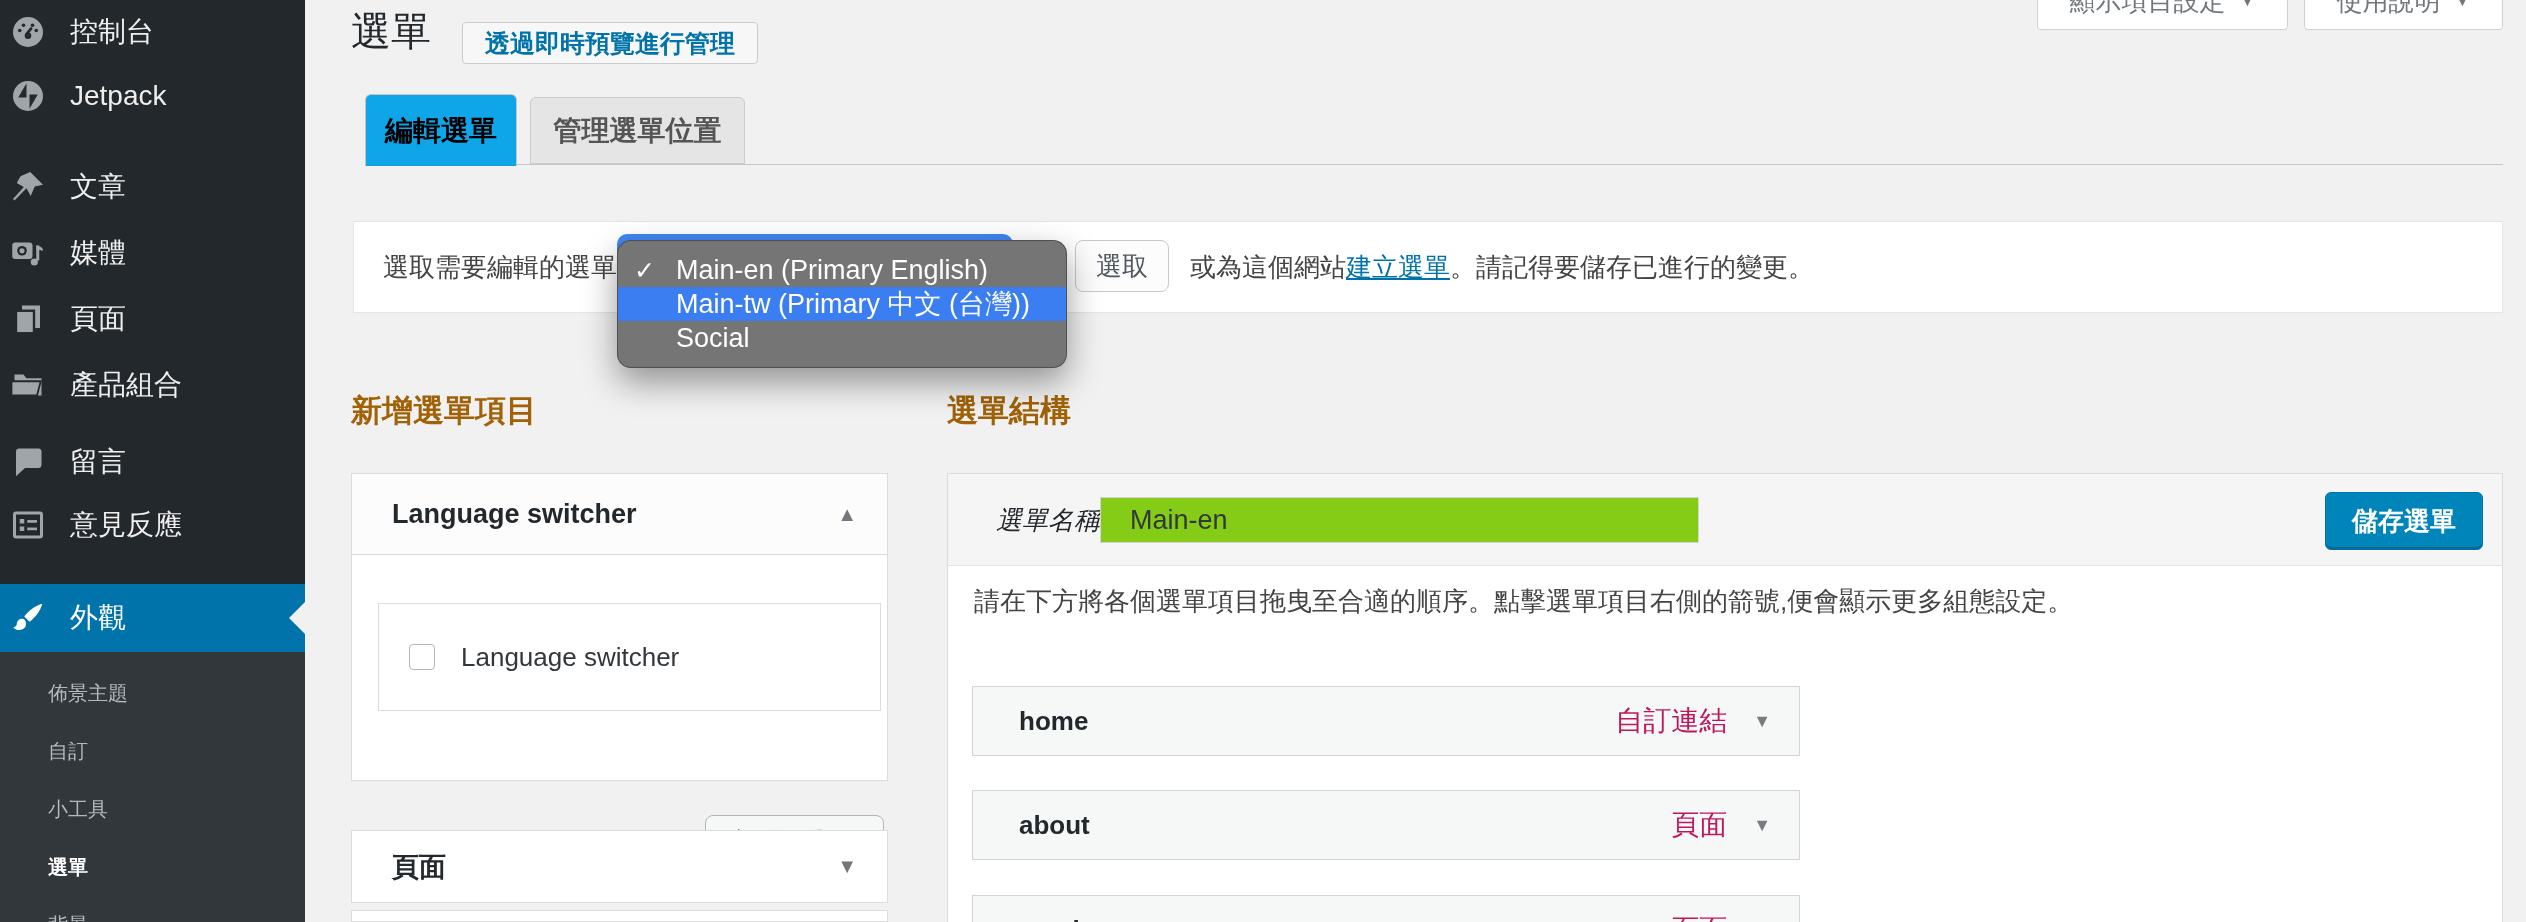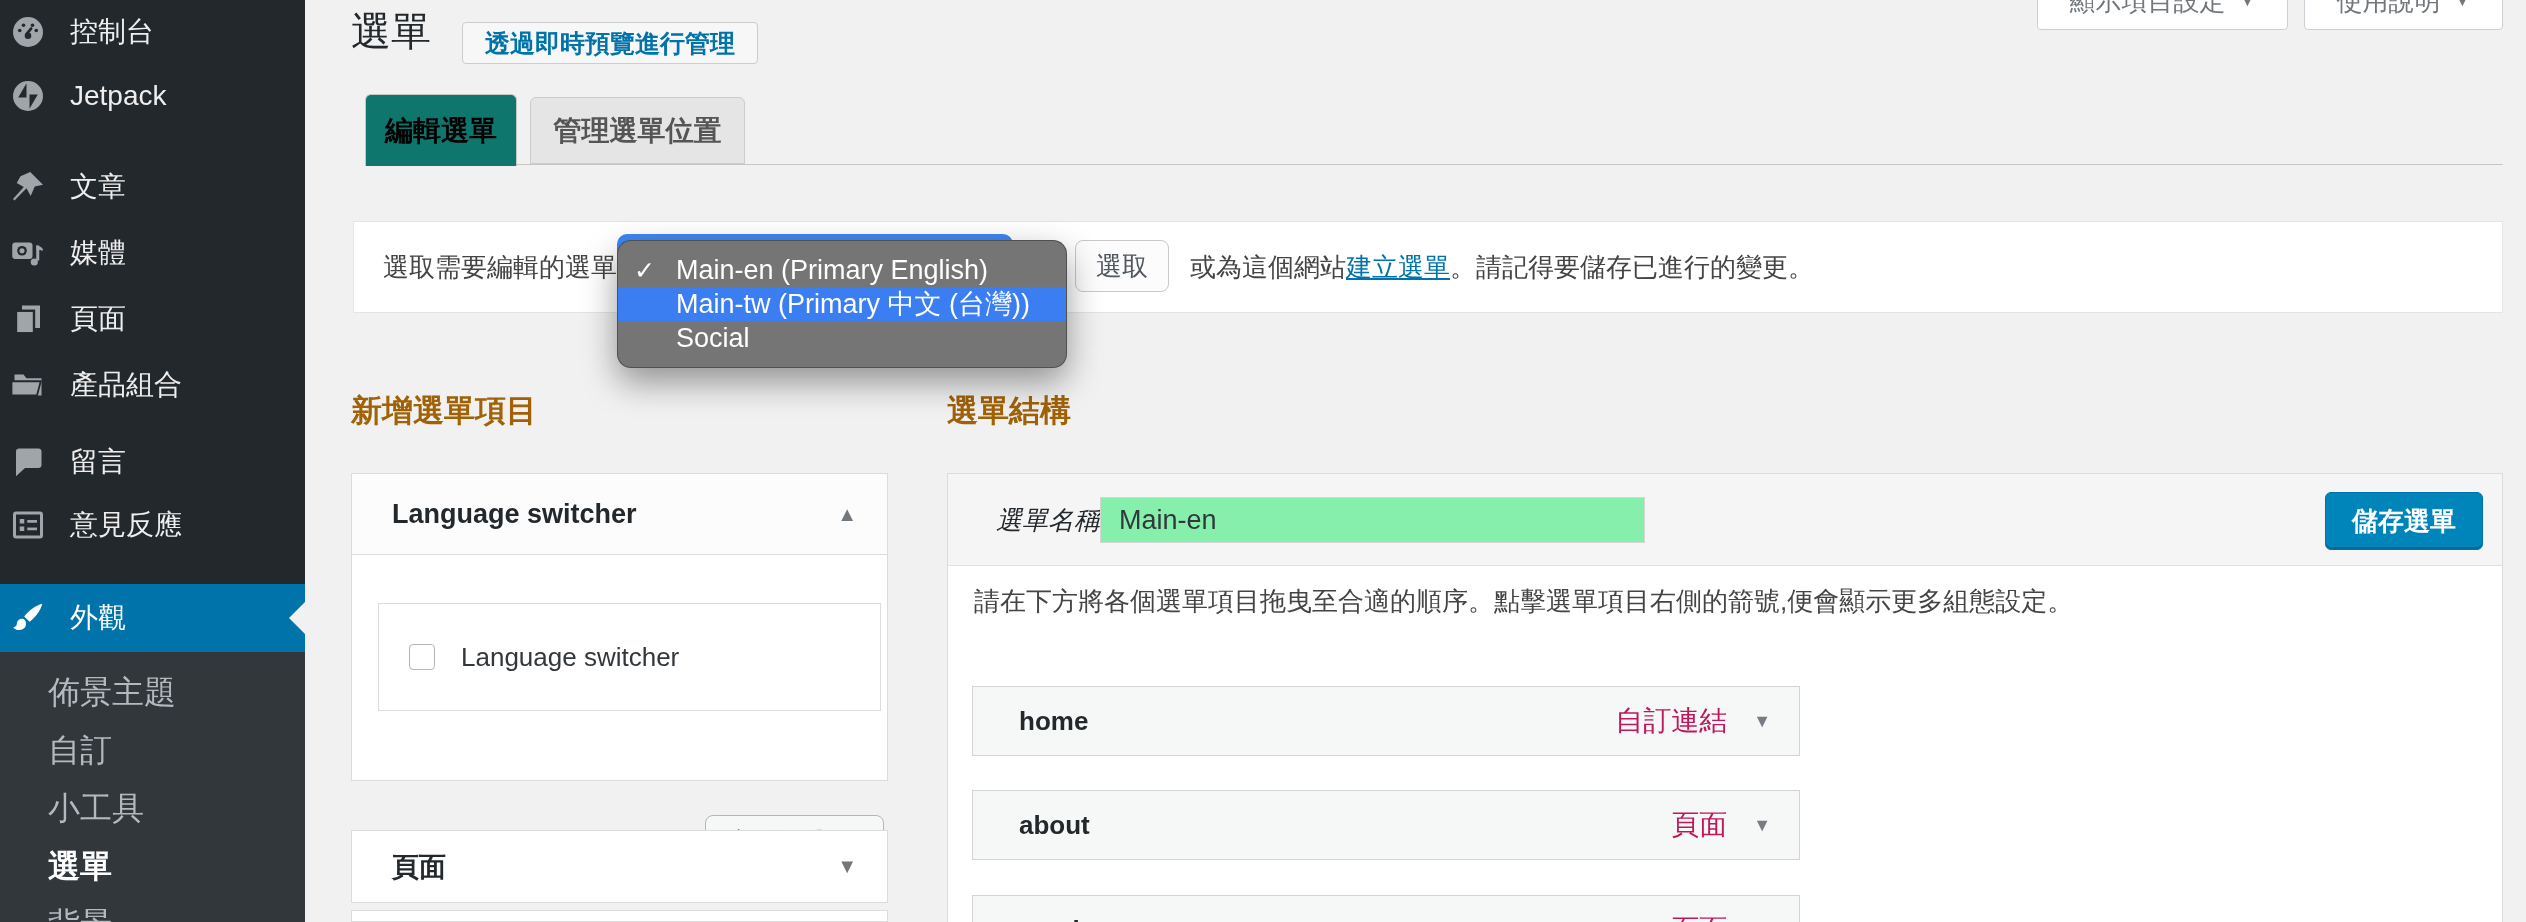--- a/index.html
+++ b/index.html
@@ -10,37 +10,37 @@
   
   .sidebar { position:absolute; left:0; top:0; width:305px; height:922px; background:#23282d; z-index:10; }
   .sb-item { position:absolute; left:0; width:305px; height:64px; display:flex; align-items:center; gap:22px; padding-left:8px; color:#eeeeee; font-size:28px; cursor:pointer; }
   .sb-item .ico { width:40px; height:40px; display:flex; align-items:center; justify-content:center; color:#a0a5aa; flex:0 0 40px; }
   .sb-item .ico svg { width:36px; height:36px; }
   .sb-item.active { background:#0073aa; color:#fff; height:68px; }
   .sb-item.active .ico { color:#fff; }
   .sb-notch { position:absolute; right:0; top:50%; transform:translateY(-50%); width:0; height:0;
               border-top:16px solid transparent; border-bottom:16px solid transparent; border-right:16px solid #f1f1f1; }
   .submenu { position:absolute; left:0; top:652px; width:305px; height:270px; background:#32373c; }
-  .sub-item { position:absolute; left:0; width:305px; height:58px; display:flex; align-items:center; padding-left:48px; color:#b4b9be; font-size:32px; cursor:pointer; }
+  .sub-item { position:absolute; left:0; width:305px; height:58px; display:flex; align-items:center; padding-left:48px; color:#b4b9be; font-size:20px; cursor:pointer; }
   .sub-item.current { color:#fff; font-weight:700; }
 
   
   .top-btn { position:absolute; top:-28px; height:58px; background:#fff; border:1px solid #ccd0d4; border-radius:0 0 4px 4px;
              display:flex; align-items:center; justify-content:center; gap:14px; color:#72777c; font-size:26px; cursor:pointer; }
   .top-btn .caret { font-size:16px; color:#72777c; }
 
   
   .page-title { position:absolute; left:351px; top:4px; font-size:40px; font-weight:400; color:#23282d; }
   .live-preview-btn { position:absolute; left:462px; top:22px; height:42px; padding:0 22px; background:#f7f7f7; border:1px solid #ccc;
              border-radius:4px; color:#0073aa; font-size:25px; font-weight:600; display:flex; align-items:center; cursor:pointer; }
 
   
   .tab-line { position:absolute; left:365px; top:164px; width:2138px; border-top:1px solid #c6c6c6; }
   .tab { position:absolute; display:flex; align-items:center; justify-content:center; font-size:28px; cursor:pointer; }
-  .tab.active { left:365px; top:94px; width:152px; height:72px; background:#0f766e; border:1px solid #c6c6c6; border-bottom:none;
+  .tab.active { left:365px; top:94px; width:152px; height:72px; background:#0ea5e9; border:1px solid #c6c6c6; border-bottom:none;
                 border-radius:6px 6px 0 0; font-weight:700; color:#000; z-index:2; }
   .tab.inactive { left:530px; top:97px; width:215px; height:67px; background:#e5e5e5; border:1px solid #ccc;
                   border-radius:6px 6px 0 0; font-weight:700; color:#555; }
 
   
   .manage-band { position:absolute; left:353px; top:221px; width:2150px; height:92px; background:#fff; border:1px solid #e2e4e7; }
   .band-label { position:absolute; left:383px; top:221px; height:92px; display:flex; align-items:center; font-size:26px; color:#444; }
   .band-after { position:absolute; left:1190px; top:221px; height:92px; display:flex; align-items:center; font-size:26px; color:#444; }
   .band-after a { color:#0073aa; text-decoration:underline; cursor:pointer; }
   .select-focus { position:absolute; left:617px; top:234px; width:396px; height:40px; background:#3f86f4; border-radius:10px; z-index:3; }
@@ -66,22 +66,22 @@
   .ls-inner { position:absolute; left:26px; top:48px; width:503px; height:108px; border:1px solid #dcdcde; background:#fff; display:flex; align-items:center; }
   .ls-check { width:26px; height:26px; border:1px solid #b0b5b9; border-radius:4px; background:#fff; margin-left:30px; cursor:pointer; }
   .ls-label { margin-left:26px; font-size:26px; color:#32373c; }
   .add-btn { position:absolute; left:353px; top:260px; width:179px; height:53px; background:#f6f7f7; border:1px solid #b5b5b5;
              border-radius:8px; display:flex; align-items:center; justify-content:center; font-size:25px; color:#50575e; cursor:pointer; }
 
   
   .menu-card { position:absolute; left:947px; top:473px; width:1556px; height:460px; background:#fff; border:1px solid #dcdcde; }
   .name-row { position:absolute; left:0; top:0; width:100%; height:92px; background:#f5f5f5; border-bottom:1px solid #e0e0e0; }
   .name-label { position:absolute; left:48px; top:0; height:92px; display:flex; align-items:center; font-size:26px; font-style:italic; color:#23282d; }
-  .name-input { position:absolute; left:152px; top:23px; width:545px; height:46px; border:1px solid #d5d5d5; background:#86efac;
-                font-size:27px; color:#32373c; padding-left:18px; font-family:"Liberation Sans", sans-serif; }
+  .name-input { position:absolute; left:152px; top:23px; width:599px; height:46px; border:1px solid #d5d5d5; background:#84cc16;
+                font-size:27px; color:#32373c; padding-left:29px; font-family:"Liberation Sans", sans-serif; }
   .save-btn { position:absolute; left:1377px; top:18px; width:158px; height:58px; background:#0085ba; border:1px solid #0073aa;
               box-shadow:inset 0 -2px 0 #006799; border-radius:6px; color:#fff; font-size:26px; font-weight:600;
               display:flex; align-items:center; justify-content:center; cursor:pointer; }
   .instructions { position:absolute; left:26px; top:110px; width:1500px; font-size:26px; color:#444; }
   .mi-bar { position:absolute; left:24px; width:828px; height:70px; background:#f6f7f7; border:1px solid #d3d4d6;
             display:flex; align-items:center; cursor:move; }
   .mi-label { margin-left:46px; font-size:26px; font-weight:700; color:#23282d; }
   .mi-right { position:absolute; right:28px; display:flex; align-items:center; gap:26px; }
   .mi-type { font-size:28px; color:#be185d; }
   .mi-caret { font-size:18px; color:#787c82; cursor:pointer; }

